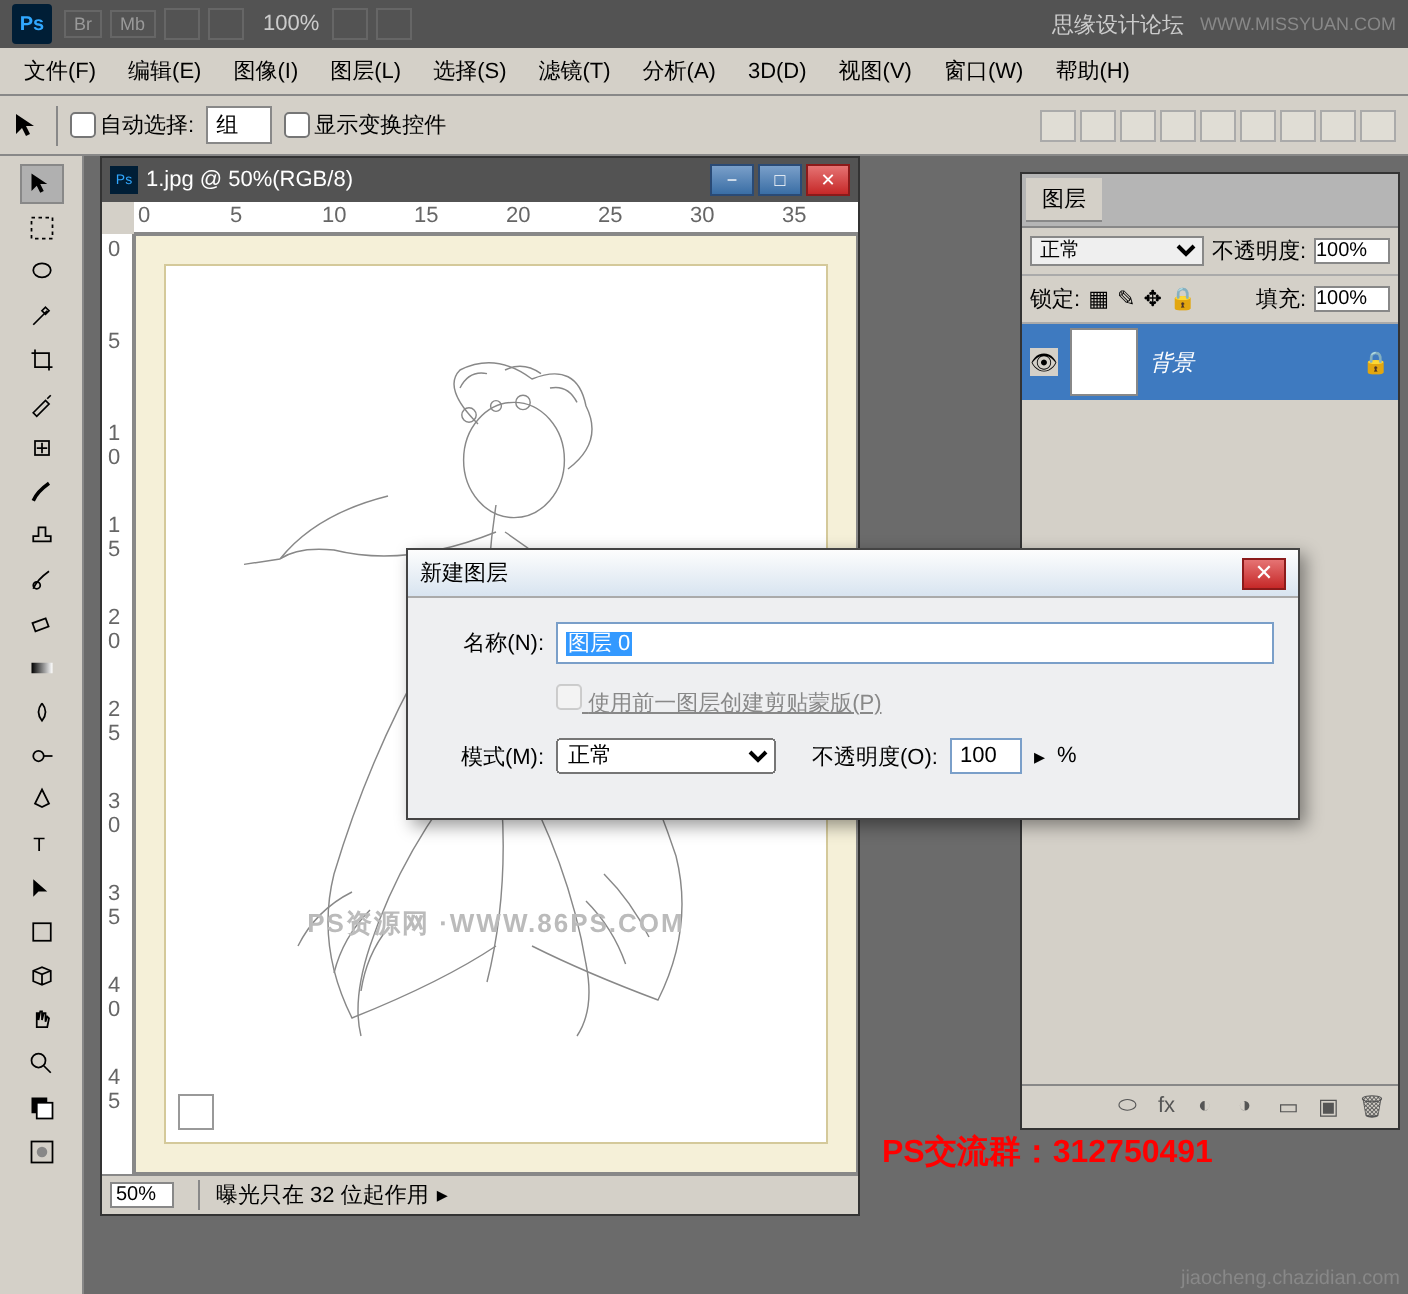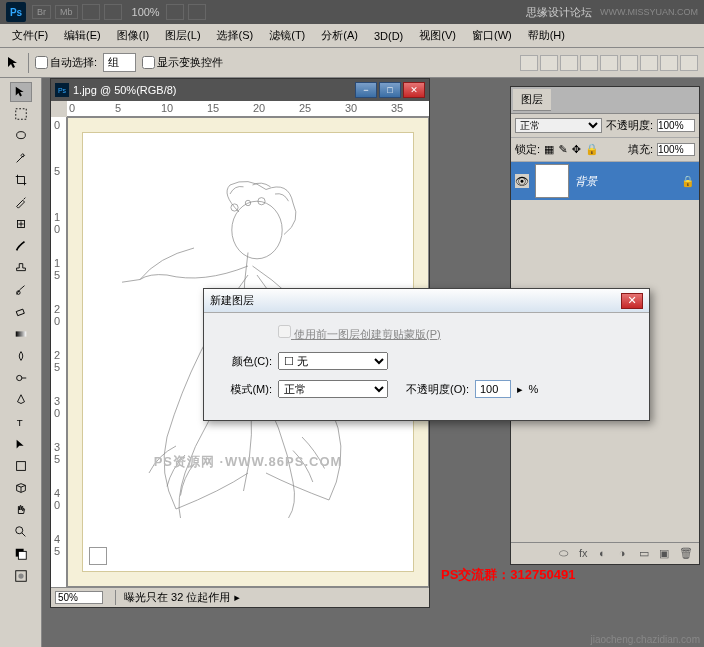--- a/index.html
+++ b/index.html
@@ -32,46 +32,46 @@
 .win-btn{width:22px;height:16px;background:linear-gradient(#7a9fc9,#3a6ea5);border:1px solid #2a4a75;color:#fff;font-size:9px;display:flex;align-items:center;justify-content:center;}
 .win-btn.close{background:linear-gradient(#e57373,#c62828);border-color:#8b1a1a;}
 .ruler-h{background:#fff;height:16px;border-bottom:1px solid #888;position:relative;margin-left:16px;font-size:8px;color:#666;}
 .ruler-h span{position:absolute;top:1px;}
 .ruler-v{background:#fff;width:16px;border-right:1px solid #888;position:absolute;left:0;top:38px;bottom:20px;font-size:8px;color:#666;}
 .ruler-v span{position:absolute;left:3px;}
 .canvas{background:#f5f0d8;margin-left:16px;height:470px;border:1px solid #888;position:relative;overflow:hidden;}
 .canvas-inner{background:#fff;position:absolute;left:14px;top:14px;right:14px;bottom:14px;border:1px solid #d4c99a;}
 .watermark{position:absolute;left:50%;top:75%;transform:translate(-50%,-50%);color:#bbb;font-size:13px;font-weight:bold;letter-spacing:1px;white-space:nowrap;}
 .statusbar{background:#d4d0c8;height:20px;display:flex;align-items:center;padding:0 4px;border-top:1px solid #888;font-size:10px;}
-.statusbar input{width:48px;border:1px solid #888;font-size:10px;padding:0 2px;}
+.statusbar input{width:32px;border:1px solid #888;font-size:10px;padding:0 2px;}
 .panels{width:230px;background:#6b6b6b;padding:8px 4px;}
 .panel{background:#d4d0c8;border:1px solid #333;margin-left:32px;}
 .panel-tab{background:#d4d0c8;padding:3px 8px;display:inline-block;border-bottom:1px solid #888;font-size:11px;}
 .panel-header{border-bottom:1px solid #888;background:#b5b5b5;padding:2px;}
 .panel-row{display:flex;align-items:center;padding:4px;gap:4px;border-bottom:1px solid #aaa;}
 .panel-row select,.panel-row input{font-size:10px;border:1px solid #888;}
 .layer-list{background:#d4d0c8;min-height:380px;}
 .layer-item{display:flex;align-items:center;background:#3e7ac0;color:#fff;padding:2px 4px;gap:6px;}
 .eye{width:14px;height:14px;color:#000;background:#d4d0c8;display:flex;align-items:center;justify-content:center;}
 .layer-thumb{width:34px;height:34px;background:#fff;border:1px solid #888;}
 .panel-footer{background:#d4d0c8;height:22px;border-top:1px solid #888;display:flex;align-items:center;justify-content:flex-end;gap:6px;padding:0 6px;}
 .panel-footer span{width:14px;height:14px;color:#555;}
-.dialog{position:absolute;left:203px;top:274px;width:447px;background:#eeeff1;border:1px solid #444;box-shadow:3px 3px 8px rgba(0,0,0,0.4);z-index:100;margin-top:14px;}
+.dialog{position:absolute;left:203px;top:274px;width:447px;background:#eeeff1;border:1px solid #444;box-shadow:3px 3px 8px rgba(0,0,0,0.4);z-index:100;}
 .dialog-title{background:linear-gradient(#fdfdfd,#d8e4f0);height:24px;display:flex;align-items:center;padding:0 6px;border-bottom:1px solid #aaa;}
 .dialog-close{margin-left:auto;width:22px;height:16px;background:linear-gradient(#e57373,#c62828);color:#fff;display:flex;align-items:center;justify-content:center;border:1px solid #8b1a1a;}
 .dialog-body{padding:12px;display:flex;gap:12px;}
 .dialog-fields{flex:1;}
 .field-row{display:flex;align-items:center;margin-bottom:10px;gap:6px;}
 .field-label{width:56px;text-align:right;}
 .field-row input[type=text]{border:1px solid #7a9fc9;padding:2px 4px;}
 .name-input{flex:1;background:#fff;}
 .name-input .sel{background:#3399ff;color:#fff;padding:0 1px;}
 .dialog-btns{display:flex;flex-direction:column;gap:8px;}
 .dlg-btn{width:64px;height:22px;background:linear-gradient(#fdfdfd,#e0e0e0);border:1px solid #888;border-radius:3px;}
-.annot{position:absolute;left:441px;top:566px;color:#f00;font-size:13px;font-weight:bold;z-index:50;}
+.annot{position:absolute;left:441px;top:566px;color:#f00;font-size:16px;font-weight:bold;z-index:50;}
 .credit{position:absolute;right:4px;bottom:2px;color:#888;font-size:10px;z-index:50;margin-left:18px;}
 .illus{position:absolute;left:30px;top:20px;right:30px;bottom:30px;}
 .illus svg{width:100%;height:100%;}
 </style>
 </head>
 <body>
 
 <div class="topbar">
   <div class="ps-logo">Ps</div>
   <span class="top-btn">Br</span>
@@ -365,26 +365,26 @@
   </div>
 </div>
 
 <div class="dialog">
   <div class="dialog-title">
     <span>新建图层</span>
     <div class="dialog-close">✕</div>
   </div>
   <div class="dialog-body">
     <div class="dialog-fields">
+      <div class="field-row">
+        <span class="field-label">名称(N):</span>
+        <div class="name-input" style="border:1px solid #7a9fc9;padding:2px 4px;flex:1;"><span class="sel">图层 0</span></div>
+      </div>
       <div class="field-row" style="padding-left:62px;">
         <label style="color:#888;text-decoration:underline;"><input type="checkbox" disabled="" style=""> <span>使用前一图层创建剪贴蒙版(P)</span></label>
-      </div>
-      <div class="field-row">
-        <span class="field-label">颜色(C):</span>
-        <select style="width:110px;padding:1px;"><option>☐ 无</option></select>
       </div>
       <div class="field-row">
         <span class="field-label">模式(M):</span>
         <select style="width:110px;padding:1px;"><option>正常</option></select>
         <span style="margin-left:12px;">不透明度(O):</span>
         <input type="text" style="width: 36px;" value="100">
         <span>▸</span>
         <span>%</span>
       </div>
     </div>

